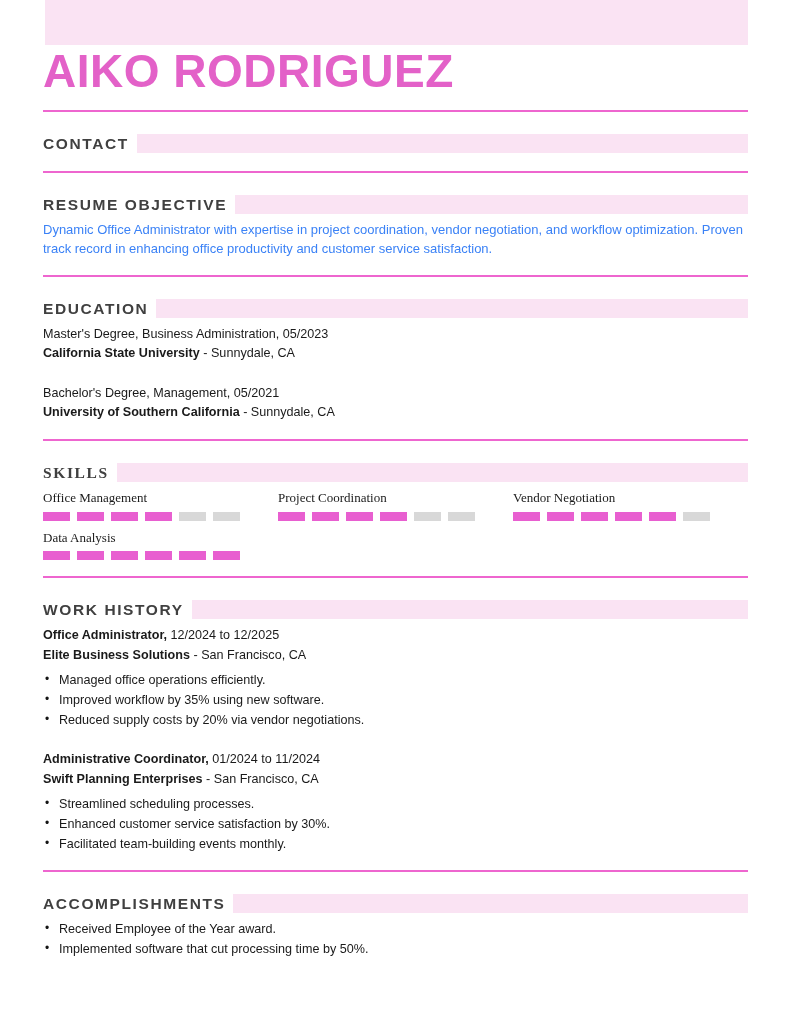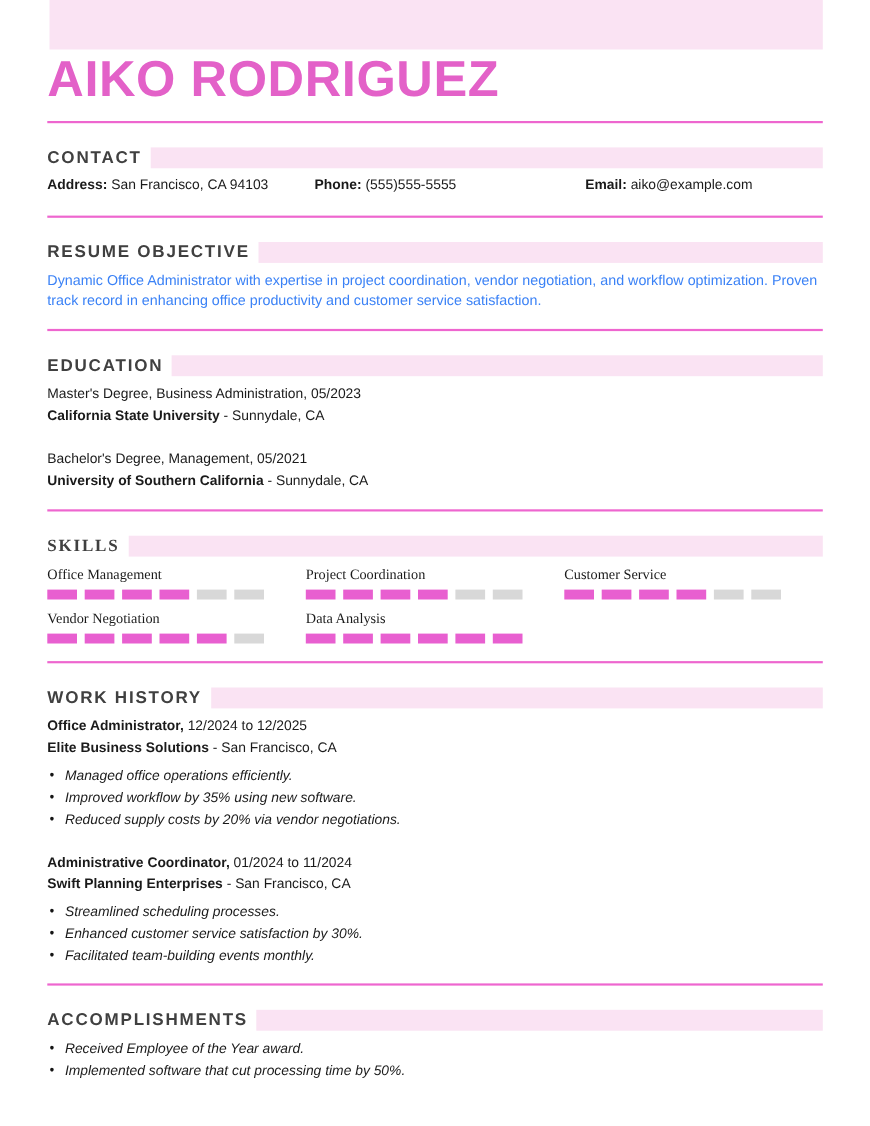--- a/index.html
+++ b/index.html
@@ -104,21 +104,20 @@
   .contact-item.email { flex: 1 1 auto; text-align: left; }
 
   
   .entry { margin-bottom: 2px; }
   .entry-line { font-size: 12.6px; line-height: 1.55; }
 
   ul.bullets {
     list-style: none;
     margin: 6px 0 0 0;
     padding: 0;
-    font-style: italic;
   }
   ul.bullets li {
     font-size: 12.6px;
     line-height: 1.5;
     padding-left: 16px;
     position: relative;
     margin-bottom: 1px;
   }
   ul.bullets li::before {
     content: "\2022";
@@ -171,25 +170,20 @@
 
   <div class="content">
 
     <div class="rule"></div>
 
     <div class="section" style="margin-top:22px;">
       <div class="sec-head">
         <div class="sec-title">CONTACT</div>
         <div class="sec-bar"></div>
       </div>
-      <div class="contact-row">
-        <div class="contact-item addr"><span class="bold">Address:</span><span> San Francisco, CA 94103</span></div>
-        <div class="contact-item phone"><span class="bold">Phone:</span><span> (555)555-5555</span></div>
-        <div class="contact-item email"><span class="bold">Email:</span><span> aiko@example.com</span></div>
-      </div>
     </div>
 
     <div class="rule" style="margin-top:18px;"></div>
 
     <div class="section" style="margin-top:22px;">
       <div class="sec-head">
         <div class="sec-title">RESUME OBJECTIVE</div>
         <div class="sec-bar"></div>
       </div>
       <div class="body-text">Dynamic Office Administrator with expertise in project coordination, vendor negotiation, and workflow optimization. Proven track record in enhancing office productivity and customer service satisfaction.</div>
@@ -228,31 +222,20 @@
               <span class="pip on"></span>
               <span class="pip on"></span>
               <span class="pip on"></span>
               <span class="pip on"></span>
               <span class="pip"></span>
               <span class="pip"></span>
             </div>
           </div>
           <div class="skill">
             <div class="skill-label">Project Coordination</div>
-            <div class="rating">
-              <span class="pip on"></span>
-              <span class="pip on"></span>
-              <span class="pip on"></span>
-              <span class="pip on"></span>
-              <span class="pip"></span>
-              <span class="pip"></span>
-            </div>
-          </div>
-          <div class="skill">
-            <div class="skill-label">Customer Service</div>
             <div class="rating">
               <span class="pip on"></span>
               <span class="pip on"></span>
               <span class="pip on"></span>
               <span class="pip on"></span>
               <span class="pip"></span>
               <span class="pip"></span>
             </div>
           </div>
           <div class="skill">

